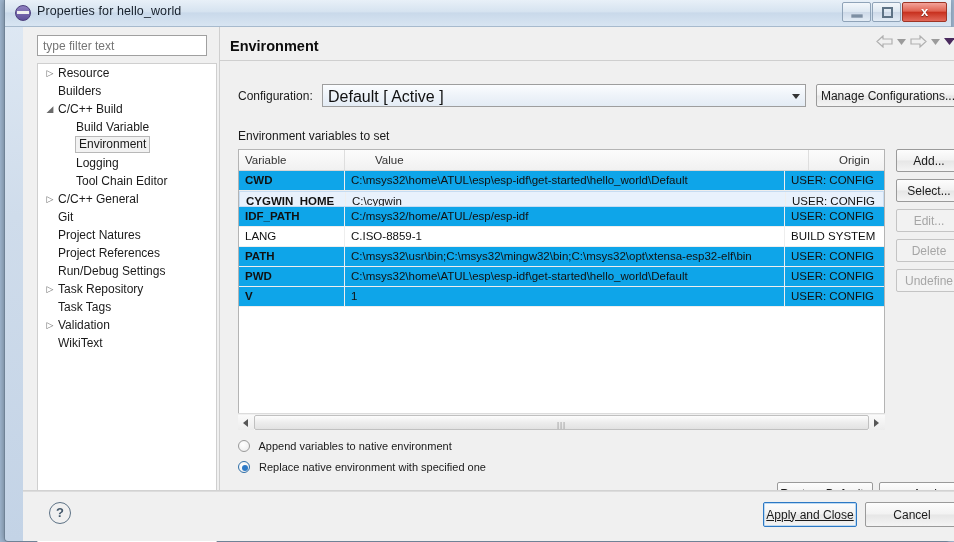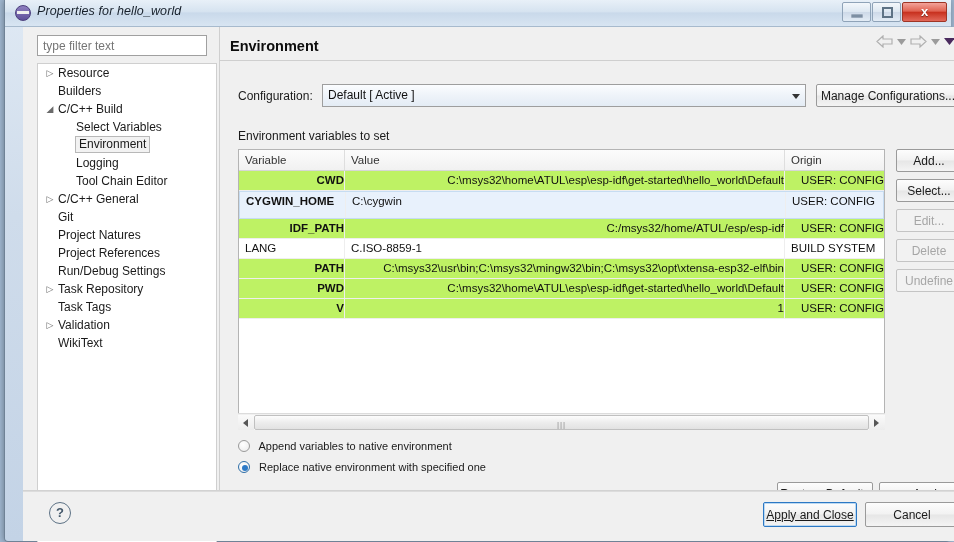--- a/index.html
+++ b/index.html
@@ -42,21 +42,20 @@
   }
   .title-icon::before {
     content: ""; position: absolute;
     left: 1px; top: 5px; width: 12px; height: 3px;
     background: #efefef;
   }
   .title-text {
     position: absolute; left: 32px; top: 4px;
     font-size: 12.5px; color: #17202b;
     letter-spacing: 0.1px;
-    font-style: italic;
   }
   .win-btns { position: absolute; right: 4px; top: 2px; display: flex; gap: 1px; }
   .win-btn {
     width: 29px; height: 20px;
     border: 1px solid #8fa3b8;
     border-radius: 2px;
     background: linear-gradient(to bottom, #f3f7fb 0%, #dee8f2 48%, #cdd9e8 52%, #e3ecf5 100%);
     position: relative;
   }
   .win-btn.close {
@@ -179,21 +178,21 @@
   }
   .cfg-label {
     position: absolute; left: 8px; top: 5px;
     font-size: 12px; color: #1a1a1a;
   }
   .cfg-combo {
     position: absolute; left: 92px; top: 0;
     width: 484px; height: 23px;
     border: 1px solid #9e9e9e;
     background: linear-gradient(to bottom, #fbfdff 0%, #eef3f9 50%, #e4ecf5 100%);
-    font-size: 12px; color: #111;
+    font-size: 16px; color: #111;
     padding: 3px 0 0 5px;
   }
   .cfg-combo .arrow {
     position: absolute; right: 5px; top: 9px;
     width: 0; height: 0;
     border-left: 4px solid transparent;
     border-right: 4px solid transparent;
     border-top: 5px solid #333;
   }
   .btn {
@@ -230,38 +229,39 @@
     width: 647px; height: 281px;
     border: 1px solid #b4b4b4;
     background: #ffffff;
     overflow: hidden;
   }
   .thead {
     display: flex;
     height: 21px;
     background: linear-gradient(to bottom, #fcfcfc 0%, #f1f1f1 100%);
     border-bottom: 1px solid #d6d6d6;
+    gap: 24px;
   }
   .th {
     font-size: 11.5px; color: #333;
     padding: 4px 0 0 6px;
     border-right: 1px solid #dedede;
     overflow: hidden; white-space: nowrap;
   }
   .col-var { width: 106px; flex: none; }
   .col-val { width: 440px; flex: none; }
   .col-org { width: 99px; flex: none; border-right: none; }
   .trow {
     display: flex;
     height: 20px;
     border-bottom: 1px solid #eeeeee;
   }
-  .trow.user { background: #bef264; text-align: right; }
+  .trow.user { background: #0ea5e9; }
   .trow.build { background: #ffffff; }
-  .trow.selected { background: #e8f1fc; border: 1px solid #c6dcf2; height: 28px; }
+  .trow.selected { background: #e8f1fc; border: 1px solid #c6dcf2; height: 16px; }
   .td {
     font-size: 11.5px; color: #111;
     padding: 3px 0 0 6px;
     overflow: hidden; white-space: nowrap;
     border-right: 1px solid #eeeeee;
   }
   .td.col-org { border-right: none; }
   .td.bold { font-weight: bold; }
   .table-empty { flex: 1; background: #ffffff; }
 
@@ -389,21 +389,21 @@
     </div>
 
     <div class="dialog-body">
       <div class="content-area">
 
         <input class="filter-input" value="" placeholder="type filter text" style="">
         <div class="tree-panel">
             <div class="tree-item ind0"><span class="tw">▷</span><span class="lbl">Resource</span></div>
             <div class="tree-item ind0"><span class="tw"></span><span class="lbl">Builders</span></div>
             <div class="tree-item ind0"><span class="tw">◢</span><span class="lbl">C/C++ Build</span></div>
-            <div class="tree-item ind1"><span class="tw"></span><span class="lbl">Select Variables</span></div>
+            <div class="tree-item ind1"><span class="tw"></span><span class="lbl">Build Variable</span></div>
             <div class="tree-item ind1 sel"><span class="tw"></span><span class="lbl">Environment</span></div>
             <div class="tree-item ind1"><span class="tw"></span><span class="lbl">Logging</span></div>
             <div class="tree-item ind1"><span class="tw"></span><span class="lbl">Tool Chain Editor</span></div>
             <div class="tree-item ind0"><span class="tw">▷</span><span class="lbl">C/C++ General</span></div>
             <div class="tree-item ind0"><span class="tw"></span><span class="lbl">Git</span></div>
             <div class="tree-item ind0"><span class="tw"></span><span class="lbl">Project Natures</span></div>
             <div class="tree-item ind0"><span class="tw"></span><span class="lbl">Project References</span></div>
             <div class="tree-item ind0"><span class="tw"></span><span class="lbl">Run/Debug Settings</span></div>
             <div class="tree-item ind0"><span class="tw">▷</span><span class="lbl">Task Repository</span></div>
             <div class="tree-item ind0"><span class="tw"></span><span class="lbl">Task Tags</span></div>

